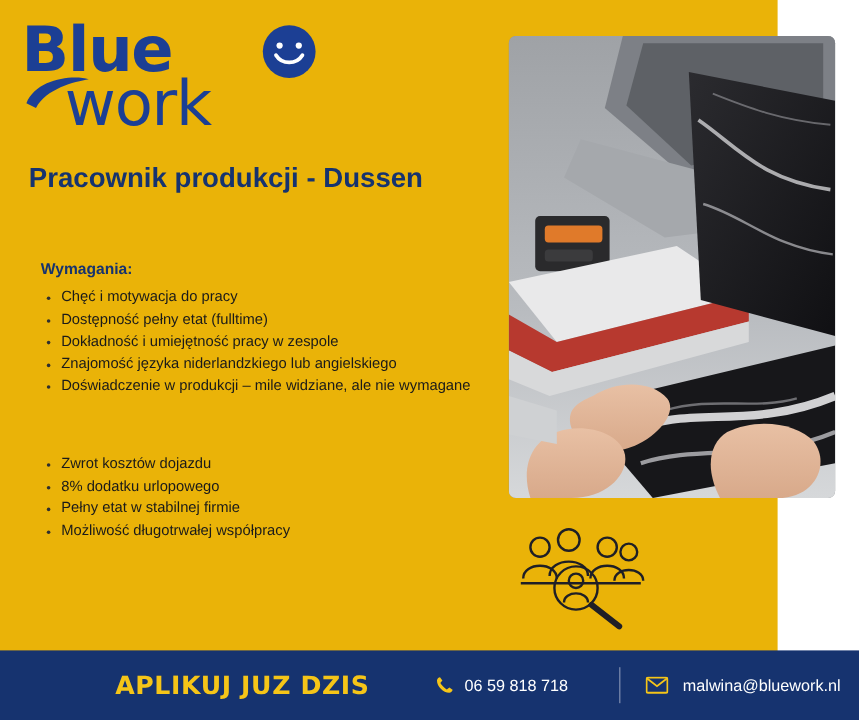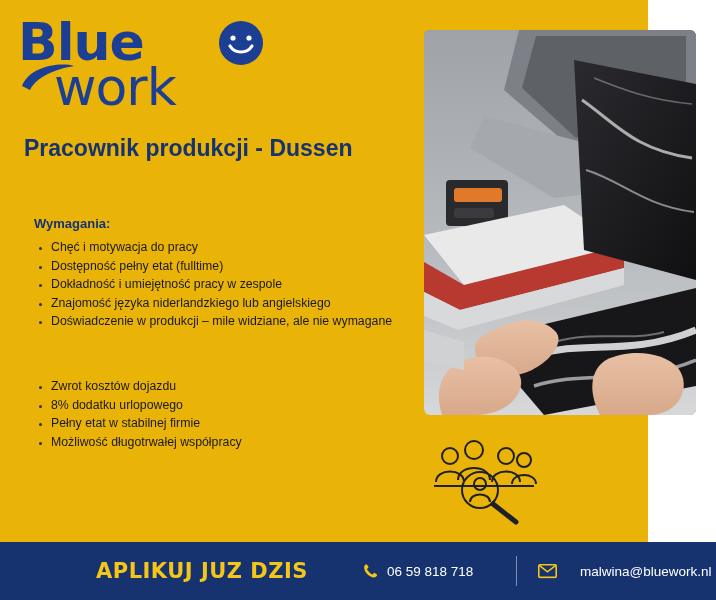--- a/index.html
+++ b/index.html
@@ -168,21 +168,21 @@
     align-items: center;
     gap: 8px;
   }
   .footer-mail {
     position: absolute;
     left: 538px;
     top: 50%;
     transform: translateY(-50%);
     display: flex;
     align-items: flex-start;
-    gap: 23px;
+    gap: 12px;
   }
   .footer-text {
     color: #ffffff;
     font-size: 13.5px;
   }
   .footer-divider {
     position: absolute;
     left: 516px;
     top: 50%;
     transform: translateY(-50%);

